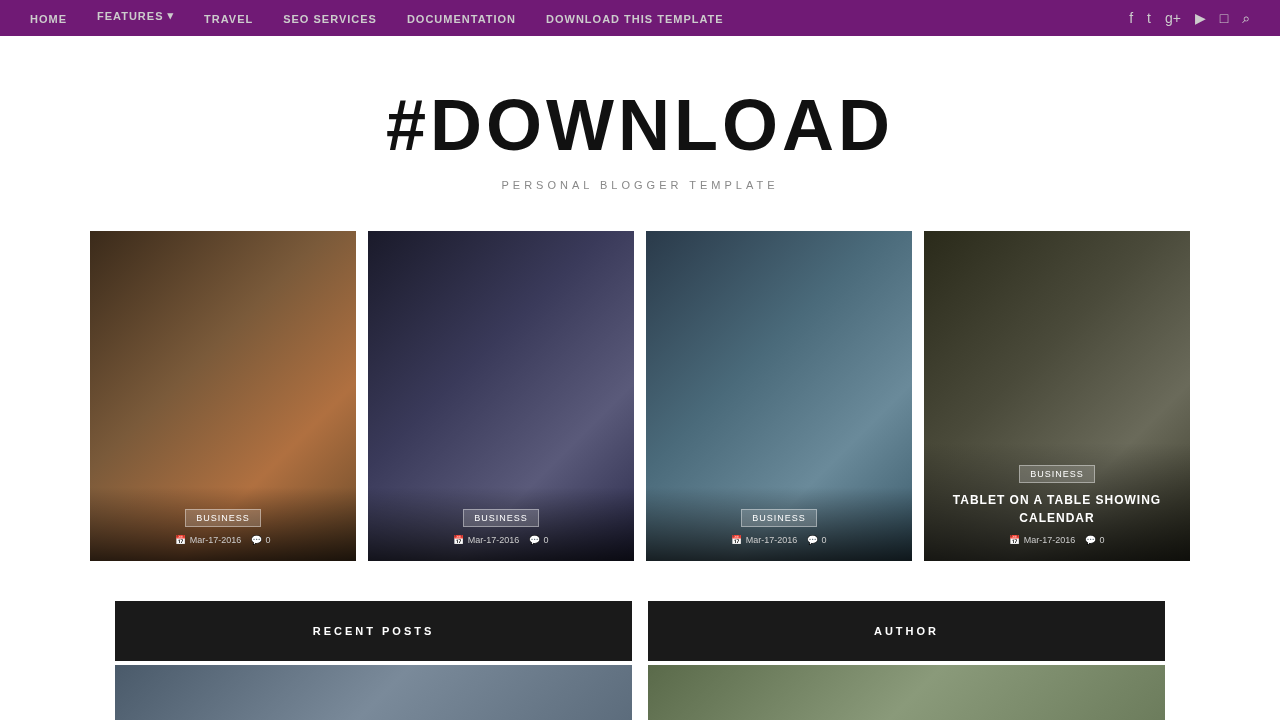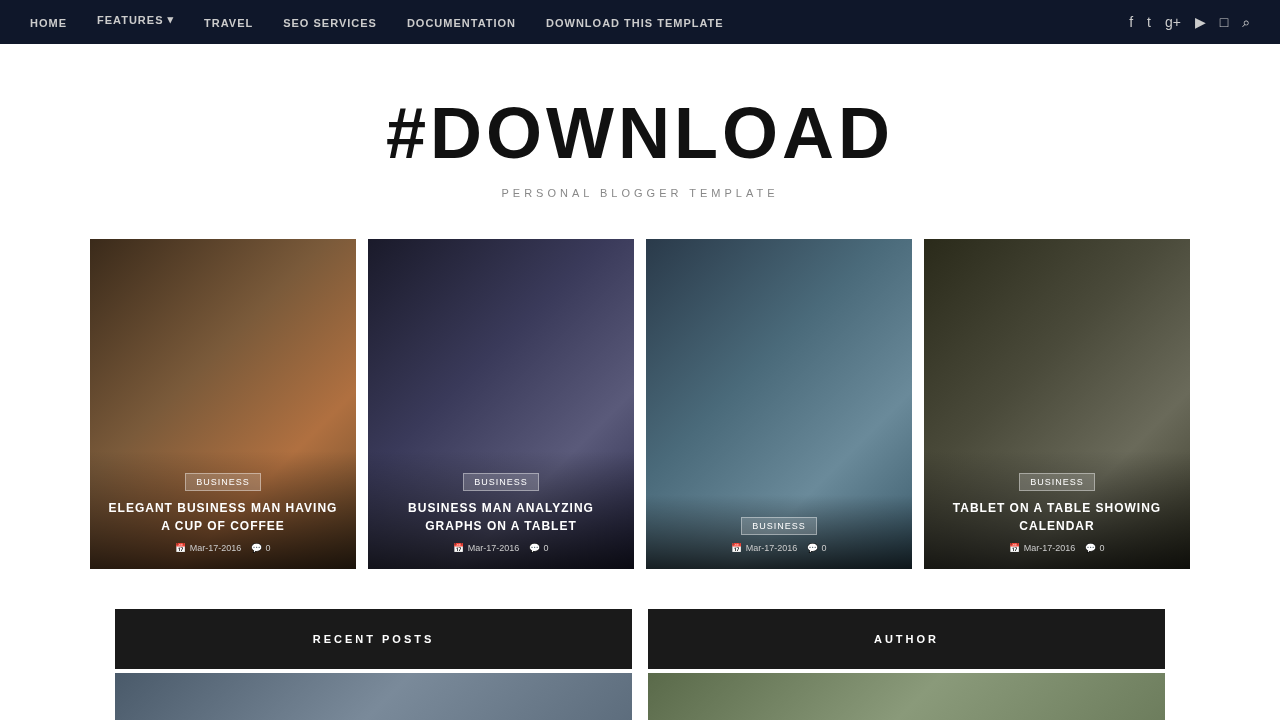--- a/index.html
+++ b/index.html
@@ -1,21 +1,21 @@
 <!DOCTYPE html>
 <html><head>
   <meta charset="utf-8">
   <style>
     * { margin: 0; padding: 0; box-sizing: border-box; }
     body { font-family: 'Arial', sans-serif; background: #fff; color: #333; }
 
     
     nav {
-      background: #0f172a;
-      height: 44px;
+      background: #701a75;
+      height: 36px;
       display: flex;
       align-items: center;
       justify-content: space-between;
       padding: 0 30px;
     }
     .nav-links {
       display: flex;
       gap: 30px;
       list-style: none;
     }
@@ -215,41 +215,39 @@
 </section>
 
 <div class="card-grid">
 
   <div class="card">
     <div class="card-img-placeholder card-bg-1"></div>
     <div class="card-overlay">
       <div style="text-align:center;">
         <span class="card-category">Business</span>
       </div>
-      <div class="card-title">ELEGANT BUSINESS MAN HAVING A CUP OF COFFEE</div>
       <div class="card-meta">
         <span>
           <span>📅</span>
           <span>Mar-17-2016</span>
         </span>
         <span>
           <span>💬</span>
           <span>0</span>
         </span>
       </div>
     </div>
   </div>
 
   <div class="card">
     <div class="card-img-placeholder card-bg-2"></div>
     <div class="card-overlay">
       <div style="text-align:center;">
         <span class="card-category">Business</span>
       </div>
-      <div class="card-title">BUSINESS MAN ANALYZING GRAPHS ON A TABLET</div>
       <div class="card-meta">
         <span>
           <span>📅</span>
           <span>Mar-17-2016</span>
         </span>
         <span>
           <span>💬</span>
           <span>0</span>
         </span>
       </div>

